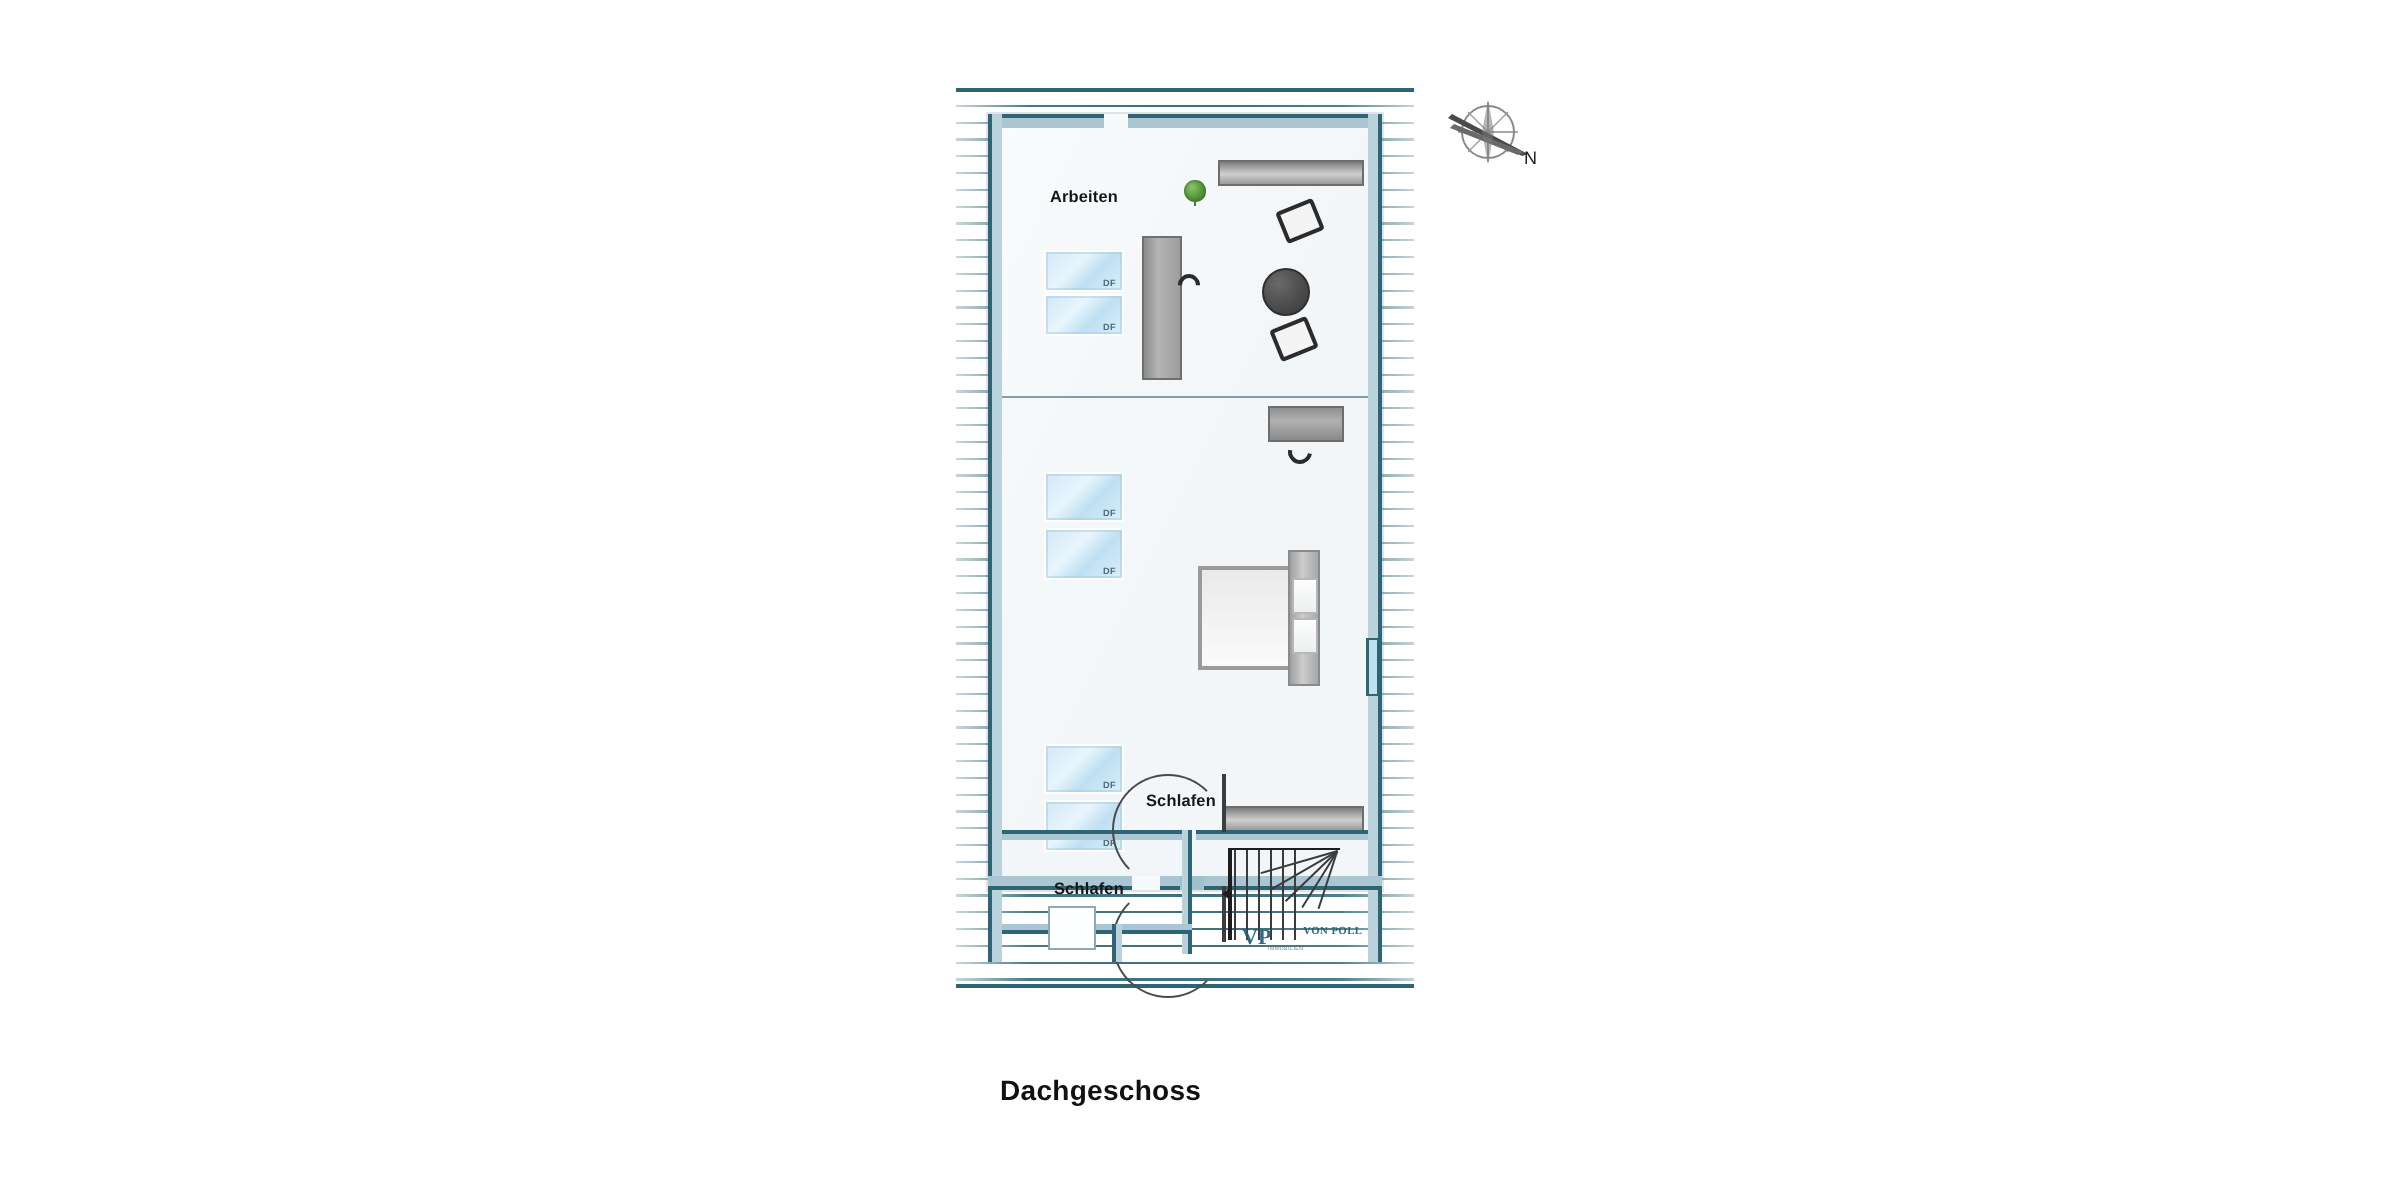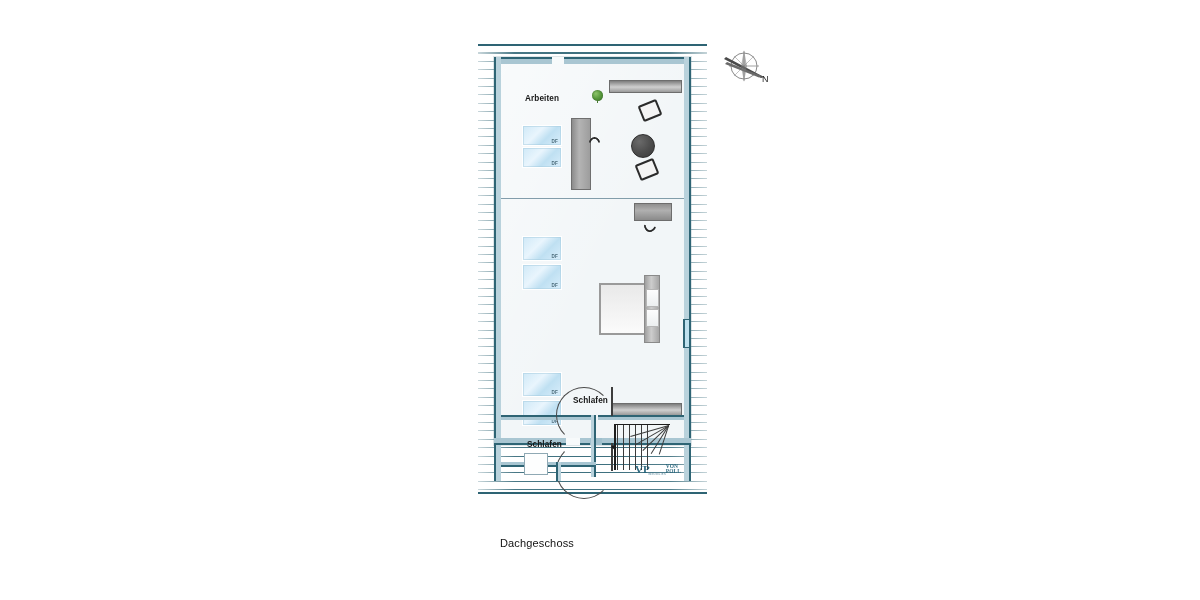--- a/index.html
+++ b/index.html
@@ -226,21 +226,20 @@
     box-shadow: inset 0 0 2px rgba(30,70,20,.6);
   }
 
   
   #watermark {
     position: absolute;
     display: flex;
     align-items: flex-start;
     gap: 16px;
     opacity: .92;
-    margin-left: 14px;
   }
   #wm-vp {
     font-family: "Liberation Serif", serif;
     font-size: 11px;
     font-weight: bold;
     color: #1f5f77;
     line-height: 1;
   }
   #wm-name {
     font-family: "Liberation Serif", serif;
@@ -274,22 +273,22 @@
     font-size: 9px;
     color: #222;
     font-family: "Liberation Sans", sans-serif;
   }
 
   
   #plan-title {
     position: absolute;
     left: 500px;
     top: 537px;
-    font-size: 11px;
-    font-weight: normal;
+    font-size: 14px;
+    font-weight: bold;
     color: #111;
     letter-spacing: .15px;
   }
 </style>
 </head>
 <body>
 
 <div id="stage">
 
   <div id="plan-wrap">

